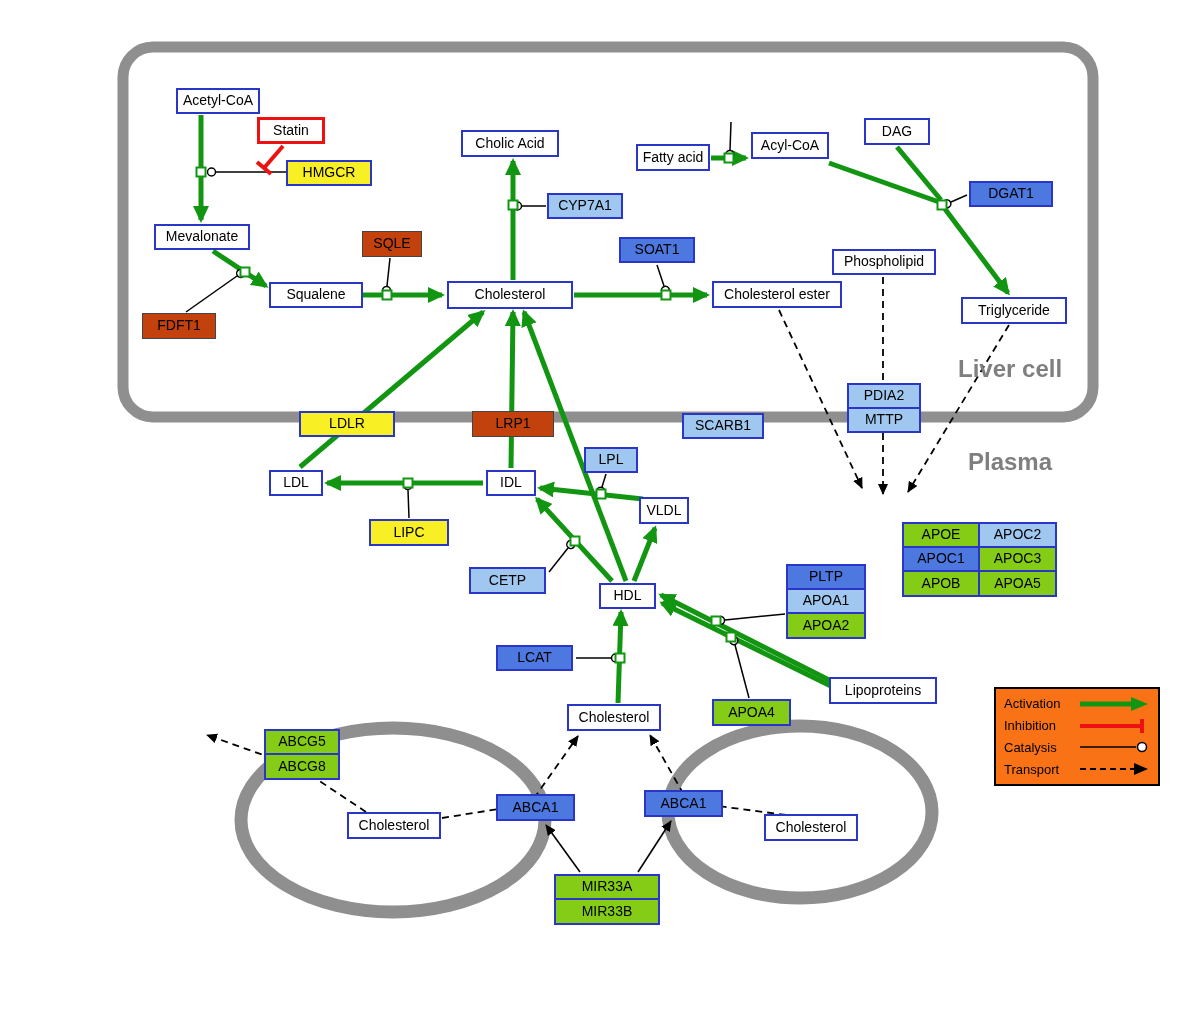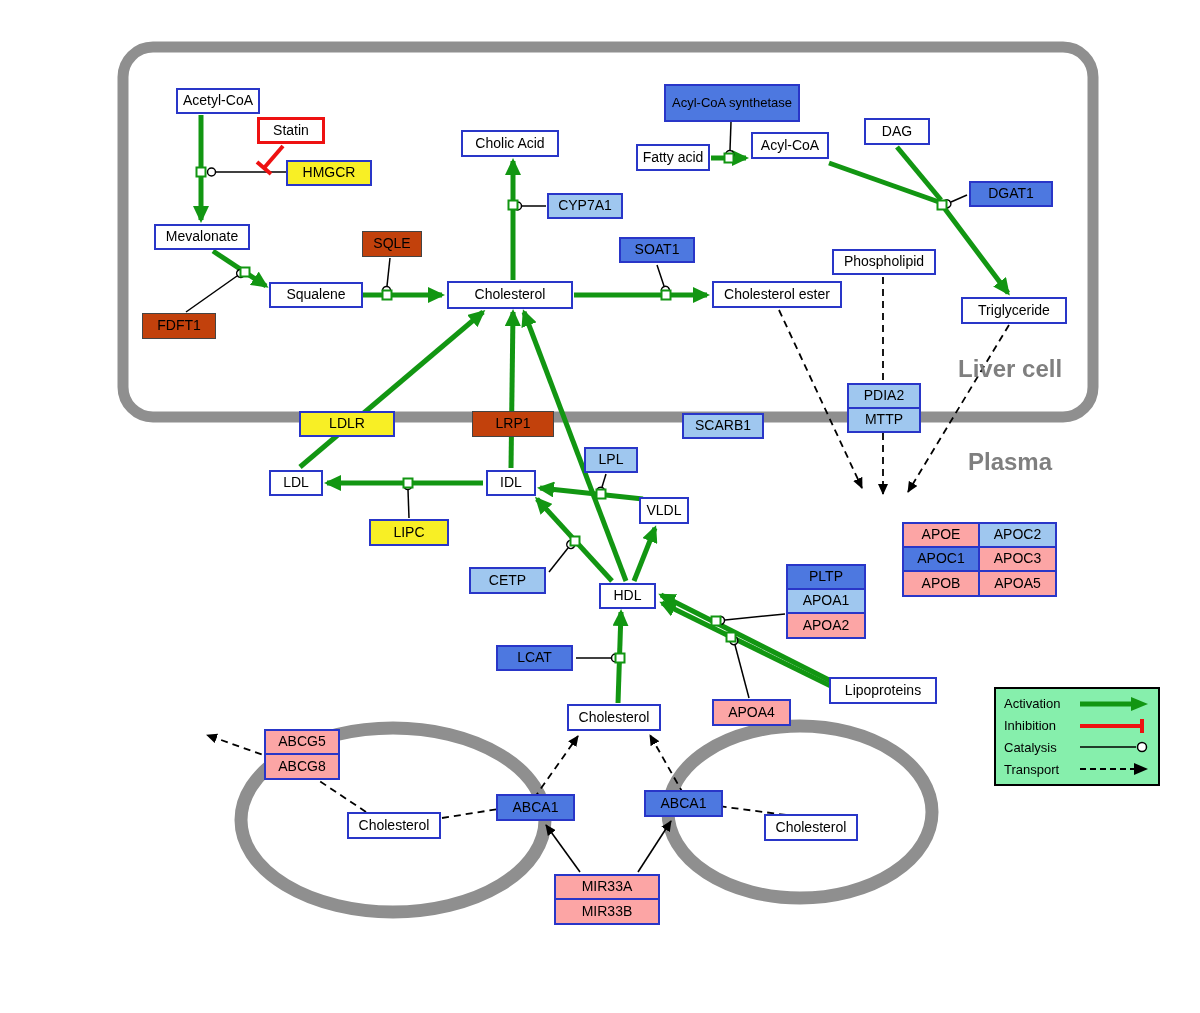--- a/index.html
+++ b/index.html
@@ -7,26 +7,26 @@
           font-family:"Liberation Sans",sans-serif;}
   svg.layer{position:absolute;left:0;top:0;}
   .node{position:absolute;box-sizing:border-box;border:2px solid #2936c8;background:#fff;
         display:flex;align-items:center;justify-content:center;text-align:center;
         font-size:14px;line-height:1.1;color:#000;white-space:nowrap;}
   .node.small{font-size:13px;white-space:normal;}
   .yellow{background:#f8ef25;}
   .khaki{background:#c2410c;border:1px solid #444;}
   .b1{background:#9fc7ef;}
   .b2{background:#4d78e0;}
-  .b3{background:#fca5a5;}
+  .b3{background:#84cc16;}
   .redb{border:3px solid #ee1111;}
   .comp-label{position:absolute;color:#7f7f7f;font-weight:bold;font-size:24px;}
   .comp-label.ctr{text-align:center;}
   #legend{position:absolute;left:994px;top:687px;width:166px;height:99px;box-sizing:border-box;
-          border:2px solid #000;background:#86efac;display:flex;flex-direction:column;
+          border:2px solid #000;background:#f97316;display:flex;flex-direction:column;
           justify-content:space-around;padding:4px 8px;}
   .lg-row{display:flex;align-items:center;justify-content:space-between;height:22px;}
   .lg-row span{font-size:13px;color:#000;}
 </style>
 </head>
 <body>
 
 <div id="canvas">
 
   <svg class="layer" width="1200" height="1013">
@@ -128,21 +128,20 @@
   <div class="node yellow" style="left:286px;top:160px;width:86px;height:26px">HMGCR</div>
   <div class="node" style="left:154px;top:224px;width:96px;height:26px">Mevalonate</div>
   <div class="node khaki" style="left:142px;top:313px;width:74px;height:26px">FDFT1</div>
   <div class="node" style="left:269px;top:282px;width:94px;height:26px">Squalene</div>
   <div class="node khaki" style="left:362px;top:231px;width:60px;height:26px">SQLE</div>
   <div class="node" style="left:447px;top:281px;width:126px;height:28px">Cholesterol</div>
   <div class="node" style="left:461px;top:130px;width:98px;height:27px">Cholic Acid</div>
   <div class="node b1" style="left:547px;top:193px;width:76px;height:26px">CYP7A1</div>
   <div class="node b2" style="left:619px;top:237px;width:76px;height:26px">SOAT1</div>
   <div class="node" style="left:712px;top:281px;width:130px;height:27px">Cholesterol ester</div>
-  <div class="node b2 small" style="left:664px;top:84px;width:136px;height:38px">Acyl-CoA synthetase</div>
   <div class="node" style="left:636px;top:144px;width:74px;height:27px">Fatty acid</div>
   <div class="node" style="left:751px;top:132px;width:78px;height:27px">Acyl-CoA</div>
   <div class="node" style="left:864px;top:118px;width:66px;height:27px">DAG</div>
   <div class="node b2" style="left:969px;top:181px;width:84px;height:26px">DGAT1</div>
   <div class="node" style="left:832px;top:249px;width:104px;height:26px">Phospholipid</div>
   <div class="node" style="left:961px;top:297px;width:106px;height:27px">Triglyceride</div>
   <div class="node b1" style="left:847px;top:383px;width:74px;height:26px">PDIA2</div>
   <div class="node b1" style="left:847px;top:407px;width:74px;height:26px">MTTP</div>
   <div class="node b1" style="left:682px;top:413px;width:82px;height:26px">SCARB1</div>
   <div class="node yellow" style="left:299px;top:411px;width:96px;height:26px">LDLR</div>

